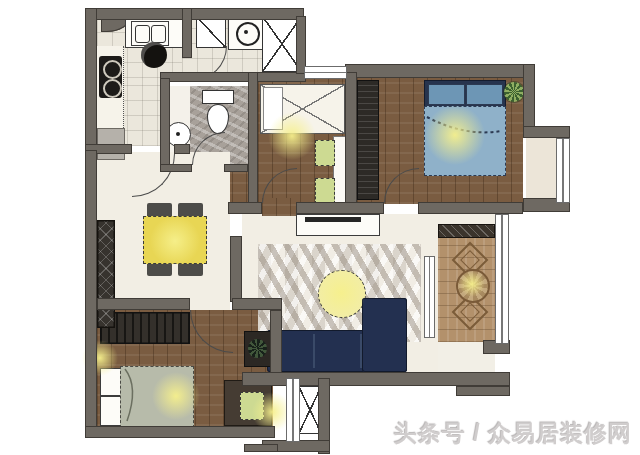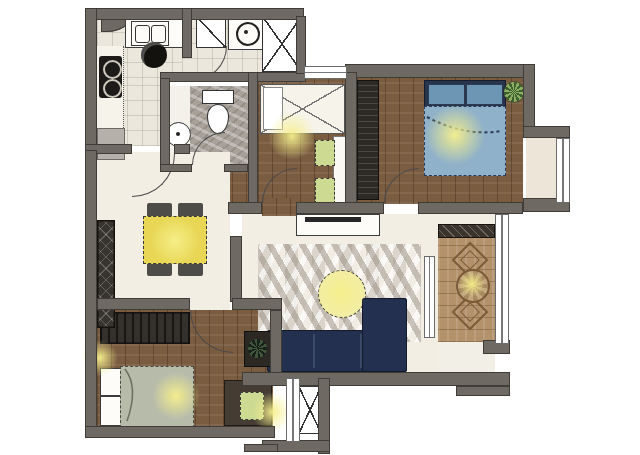--- a/index.html
+++ b/index.html
@@ -223,14 +223,15 @@
 
   <div class="glow" style="left:425px;top:105px;width:60px;height:60px"></div>
   <div class="glow" style="left:268px;top:112px;width:48px;height:48px"></div>
   <div class="glow" style="left:150px;top:216px;width:50px;height:50px"></div>
   <div class="glow" style="left:316px;top:268px;width:50px;height:50px"></div>
   <div class="glow" style="left:459px;top:271px;width:26px;height:26px"></div>
   <div class="glow" style="left:82px;top:340px;width:36px;height:36px"></div>
   <div class="glow" style="left:152px;top:372px;width:48px;height:48px"></div>
   <div class="glow" style="left:252px;top:392px;width:40px;height:40px"></div>
 
+  <div class="watermark" style="right:8px;bottom:6px">头条号 / 众易居装修网</div>
 
 </div>
 
 </body></html>

